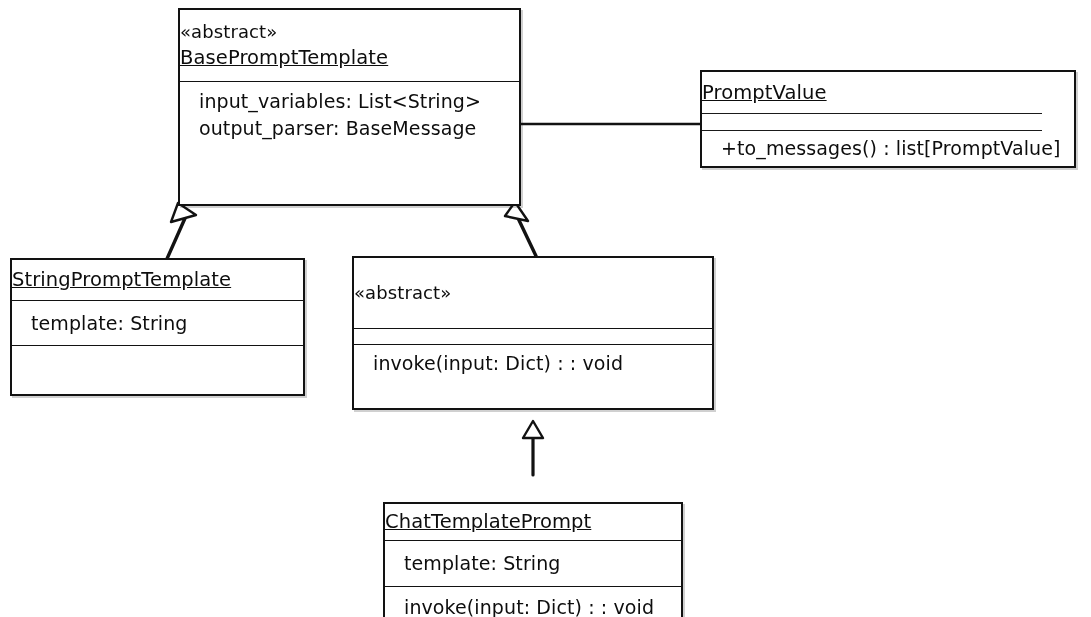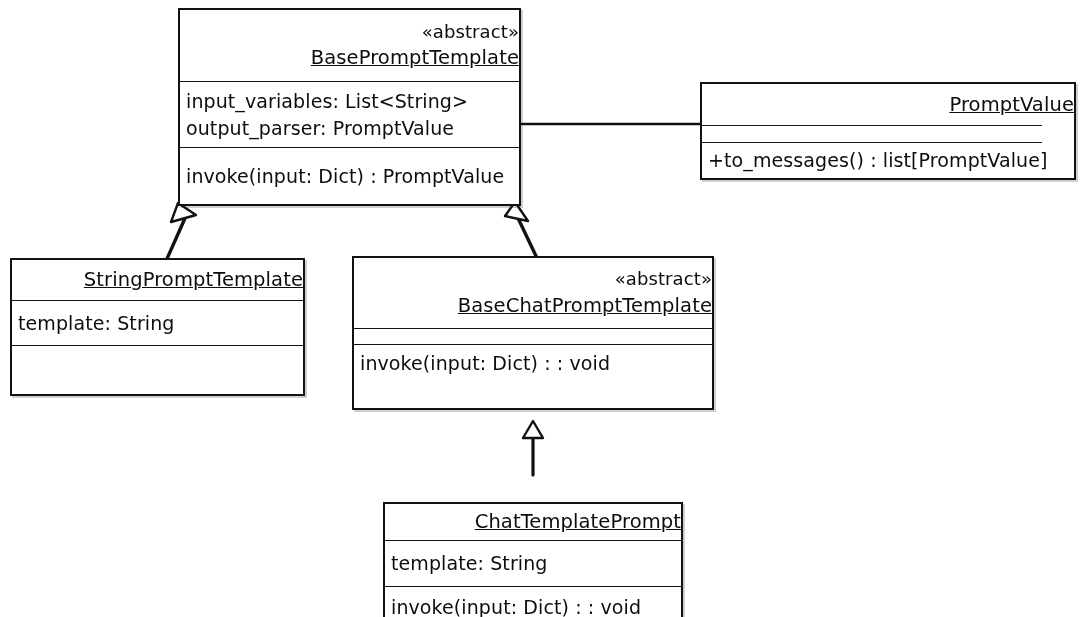--- a/index.html
+++ b/index.html
@@ -33,26 +33,26 @@
     justify-content: center;
     overflow: hidden;
   }
   .compartment + .compartment {
     border-top: 1.8px solid #121212;
   }
   .compartment.no-rule + .compartment {
     border-top: none;
   }
   .title-comp {
-    align-items: flex-end;
+    align-items: flex-start;
     text-align: center;
   }
   .body-comp {
     align-items: flex-start;
-    padding-left: 6px;
+    padding-left: 19px;
   }
   .line {
     font-size: 19px;
     line-height: 1.42;
     color: #0d0d0d;
     white-space: nowrap;
     letter-spacing: 0.1px;
   }
   .line.stereotype {
     font-size: 18px;
@@ -96,28 +96,25 @@
     <polygon points="533,421 543,438 523,438" fill="#ffffff" stroke="#121212" stroke-width="2.4" stroke-linejoin="round"></polygon>
   </svg>
 
   <div class="uml-class" style="left:178px; top:8px; width:343px; height:198px;">
     <div class="compartment title-comp" style="height:71px;">
       <div class="line stereotype">«abstract»</div>
       <div class="line cls-name">BasePromptTemplate</div>
     </div>
     <div class="compartment body-comp" style="height:66px;">
       <div class="line">input_variables: List&lt;String&gt;</div>
-      <div class="line">output_parser: PromptValue</div>
-    </div>
-    <div class="compartment body-comp" style="height:57px;">
-      <div class="line">invoke(input: Dict) : PromptValue</div>
+      <div class="line">output_parser: BaseMessage</div>
     </div>
   </div>
 
-  <div class="uml-class" style="left:700px; top:82px; width:376px; height:98px;">
+  <div class="uml-class" style="left:700px; top:70px; width:376px; height:98px;">
     <div class="compartment title-comp no-rule" style="height:42px; position:relative;">
       <div class="line cls-name">PromptValue</div>
       <div class="inner-rule" style="left:0px; right:32px; bottom:0;"></div>
     </div>
     <div class="compartment no-rule" style="height:17px; position:relative;">
       <div class="inner-rule" style="left:0px; right:32px; bottom:0;"></div>
     </div>
     <div class="compartment body-comp" style="height:35px;">
       <div class="line">+to_messages() : list[PromptValue]</div>
     </div>
@@ -129,21 +126,20 @@
     </div>
     <div class="compartment body-comp" style="height:45px;">
       <div class="line">template: String</div>
     </div>
     <div class="compartment body-comp" style="height:49px;"></div>
   </div>
 
   <div class="uml-class" style="left:352px; top:256px; width:362px; height:154px;">
     <div class="compartment title-comp" style="height:70px;">
       <div class="line stereotype">«abstract»</div>
-      <div class="line cls-name">BaseChatPromptTemplate</div>
     </div>
     <div class="compartment" style="height:16px;"></div>
     <div class="compartment body-comp" style="height:64px; justify-content:flex-start; padding-top:5px;">
       <div class="line">invoke(input: Dict) : : void</div>
     </div>
   </div>
 
   <div class="uml-class" style="left:383px; top:502px; width:300px; height:128px;">
     <div class="compartment title-comp" style="height:37px;">
       <div class="line cls-name">ChatTemplatePrompt</div>

